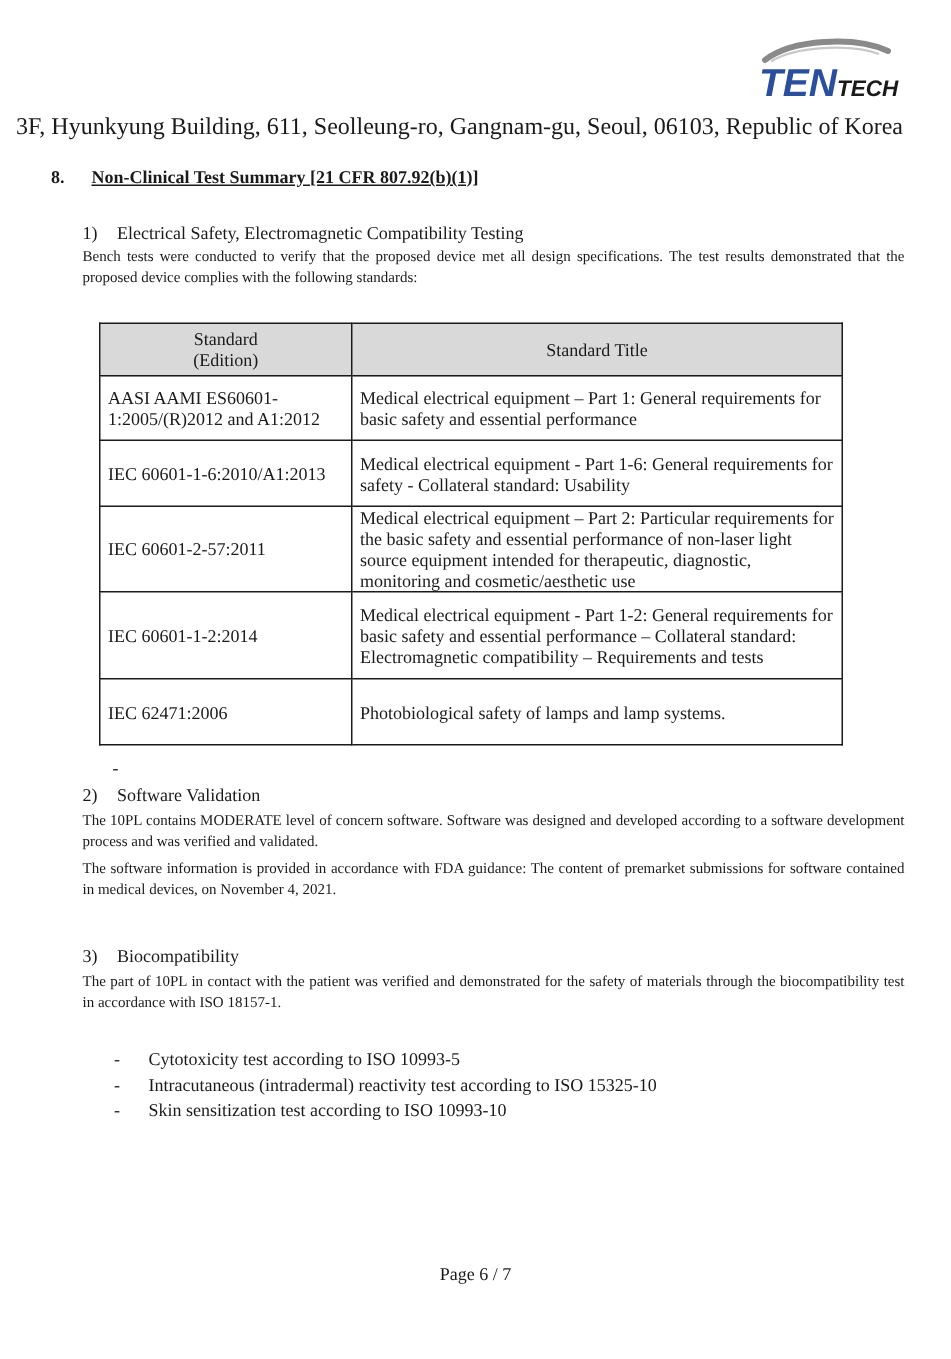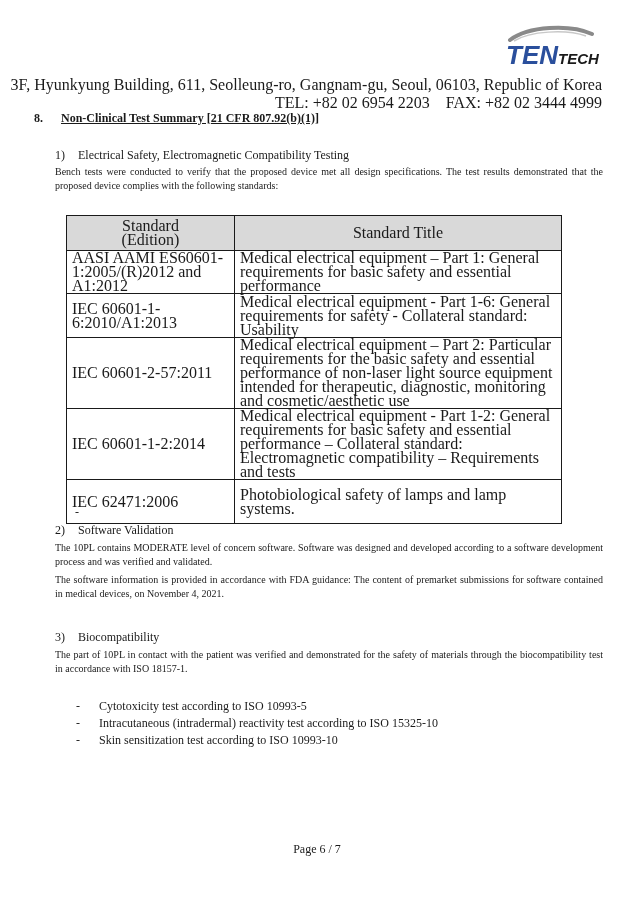--- a/index.html
+++ b/index.html
@@ -57,21 +57,21 @@
       font-size: 10px;
       line-height: 14px;
       text-align: justify;
     }
     table.std {
       position: absolute;
       left: 66px;
       top: 215px;
       width: 496px;
       border-collapse: collapse;
-      font-size: 16px;
+      font-size: 12px;
     }
     table.std th, table.std td {
       border: 1px solid #1a1a1a;
       padding: 0 5px;
       vertical-align: middle;
       line-height: 14px;
     }
     table.std th {
       background: #d9d9d9;
       font-weight: normal;
@@ -113,21 +113,20 @@
   <svg width="105" height="46" viewBox="0 0 105 46">
     <path d="M10 16 C 28 2, 70 0, 92 10" stroke="#8a8a8a" stroke-width="4" fill="none" stroke-linecap="round"></path>
     <path d="M14 17 C 30 7, 66 5, 86 12" stroke="#c8c8c8" stroke-width="1.5" fill="none"></path>
     <text x="6" y="40" font-family="Liberation Sans, sans-serif" font-weight="bold" font-style="italic" font-size="26" fill="#2a4f9c">TEN</text>
     <text x="58" y="40" font-family="Liberation Sans, sans-serif" font-weight="bold" font-style="italic" font-size="15" fill="#1a1a1a">TECH</text>
   </svg>
 </div>
 
 <div class="addr">
   <div>3F, Hyunkyung Building, 611, Seolleung-ro, Gangnam-gu, Seoul, 06103, Republic of Korea</div>
-  <div style="white-space:pre;">TEL: +82 02 6954 2203    FAX: +82 02 3444 4999</div>
 </div>
 
 <div class="sec-title">
   <span class="num">8.</span>
   <span class="txt">Non-Clinical Test Summary [21 CFR 807.92(b)(1)]</span>
 </div>
 
 <div class="sub" style="top:148px;">
   <span class="n">1)</span>
   <span>Electrical Safety, Electromagnetic Compatibility Testing</span>

